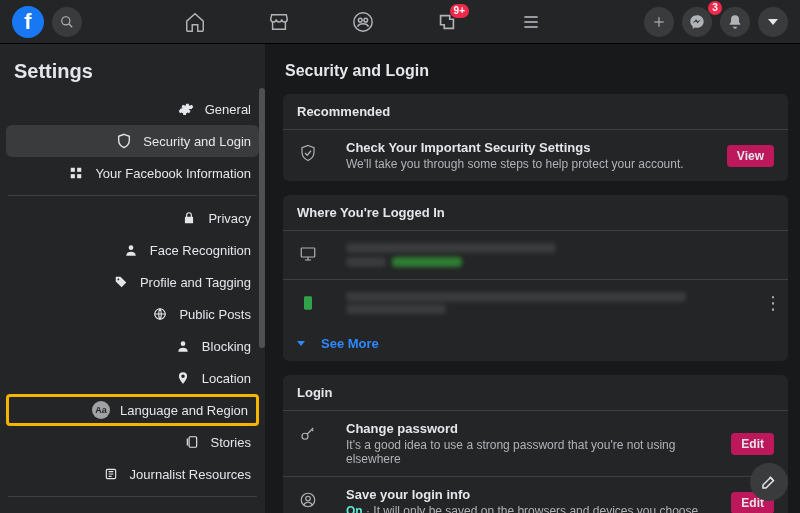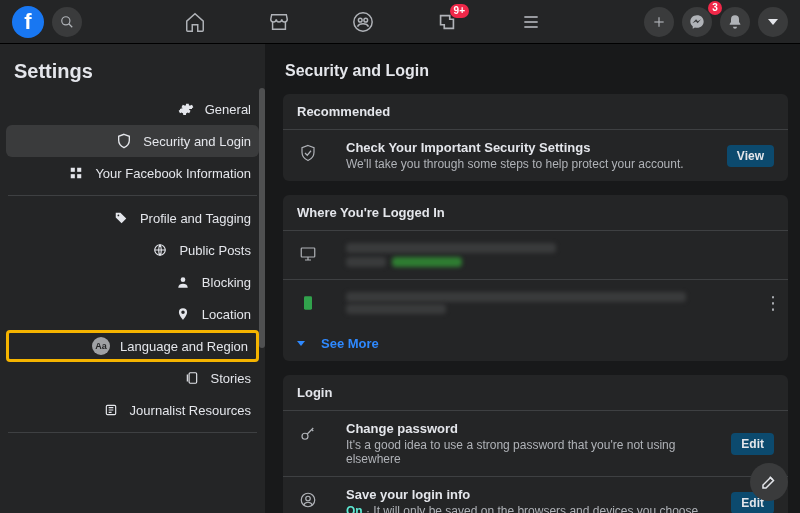--- a/index.html
+++ b/index.html
@@ -59,21 +59,21 @@
   .card { background:#242526; border-radius:6px; margin-bottom:14px; }
   .card-header { font-size:13px; font-weight:600; padding:10px 14px; border-bottom:1px solid #3e4042; }
   .row { display:flex; align-items:flex-start; padding:10px 14px; gap:27px;justify-content:center; }
   .row + .row { border-top:1px solid #3e4042; }
   .row-icon { width:22px; height:22px; display:flex; align-items:center; justify-content:center; color:#b0b3b8; flex:0 0 22px; margin-top:2px; }
   .row-body { flex:1; }
   .row-title { font-size:13px; font-weight:600; color:#e4e6eb; }
   .row-sub { font-size:12px; color:#b0b3b8; margin-top:2px; }
   .on { color:#5eead4; font-weight:600; }
   .row-action {
-    background:#0c4a6e; color:#e4e6eb; font-size:12px; font-weight:600;
+    background:#be185d; color:#e4e6eb; font-size:12px; font-weight:600;
     border:none; padding:4px 10px; border-radius:4px; cursor:pointer; align-self:center;
   }
   .seemore { display:flex; align-items:center; gap:16px; color:#2e89ff; font-size:13px; font-weight:600; padding:10px 14px; cursor:pointer; }
   .seemore .tri { width:0; height:0; border-left:4px solid transparent; border-right:4px solid transparent; border-top:5px solid #2e89ff; }
   .blur-line { height:10px; border-radius:4px; background:#3a3b3c; filter:blur(2px); margin:2px 0; }
   .blur-green { background:#2f7d32; width:70px; }
   .dots { color:#b0b3b8; font-size:18px; align-self:center; cursor:pointer; width:10px; text-align:center; }
   .fab {
     position:absolute; right:12px; bottom:12px; width:38px; height:38px;
     border-radius:50%; background:#3a3b3c; display:flex; align-items:center; justify-content:center;
@@ -183,20 +183,37 @@
           </svg>
         </span>
       <span>Your Facebook Information</span>
     </div>
 
     <div class="sb-group-divider"></div>
 
     <div class="sb-item">
       <span class="sb-icon">
           <svg width="14" height="14" viewBox="0 0 24 24" fill="currentColor">
+            <path d="M7 10V7a5 5 0 0 1 10 0v3h1a1 1 0 0 1 1 1v9a1 1 0 0 1-1 1H6a1 1 0 0 1-1-1v-9a1 1 0 0 1 1-1h1zm2 0h6V7a3 3 0 0 0-6 0v3z"></path>
+          </svg>
+        </span>
+      <span>Privacy</span>
+    </div>
+    <div class="sb-item">
+      <span class="sb-icon">
+          <svg width="14" height="14" viewBox="0 0 24 24" fill="currentColor">
+            <circle cx="12" cy="8" r="4"></circle>
+            <path d="M4 21c0-4 4-6 8-6s8 2 8 6v1H4z"></path>
+          </svg>
+        </span>
+      <span>Face Recognition</span>
+    </div>
+    <div class="sb-item">
+      <span class="sb-icon">
+          <svg width="14" height="14" viewBox="0 0 24 24" fill="currentColor">
             <path d="M3 3h8l10 10-8 8L3 11V3zm4 4a2 2 0 1 0 0 0z"></path>
             <circle cx="7.5" cy="7.5" r="1.5" fill="#242526"></circle>
           </svg>
         </span>
       <span>Profile and Tagging</span>
     </div>
     <div class="sb-item">
       <span class="sb-icon">
           <svg width="14" height="14" viewBox="0 0 24 24" fill="none" stroke="currentColor" stroke-width="2">
             <circle cx="12" cy="12" r="9"></circle>

